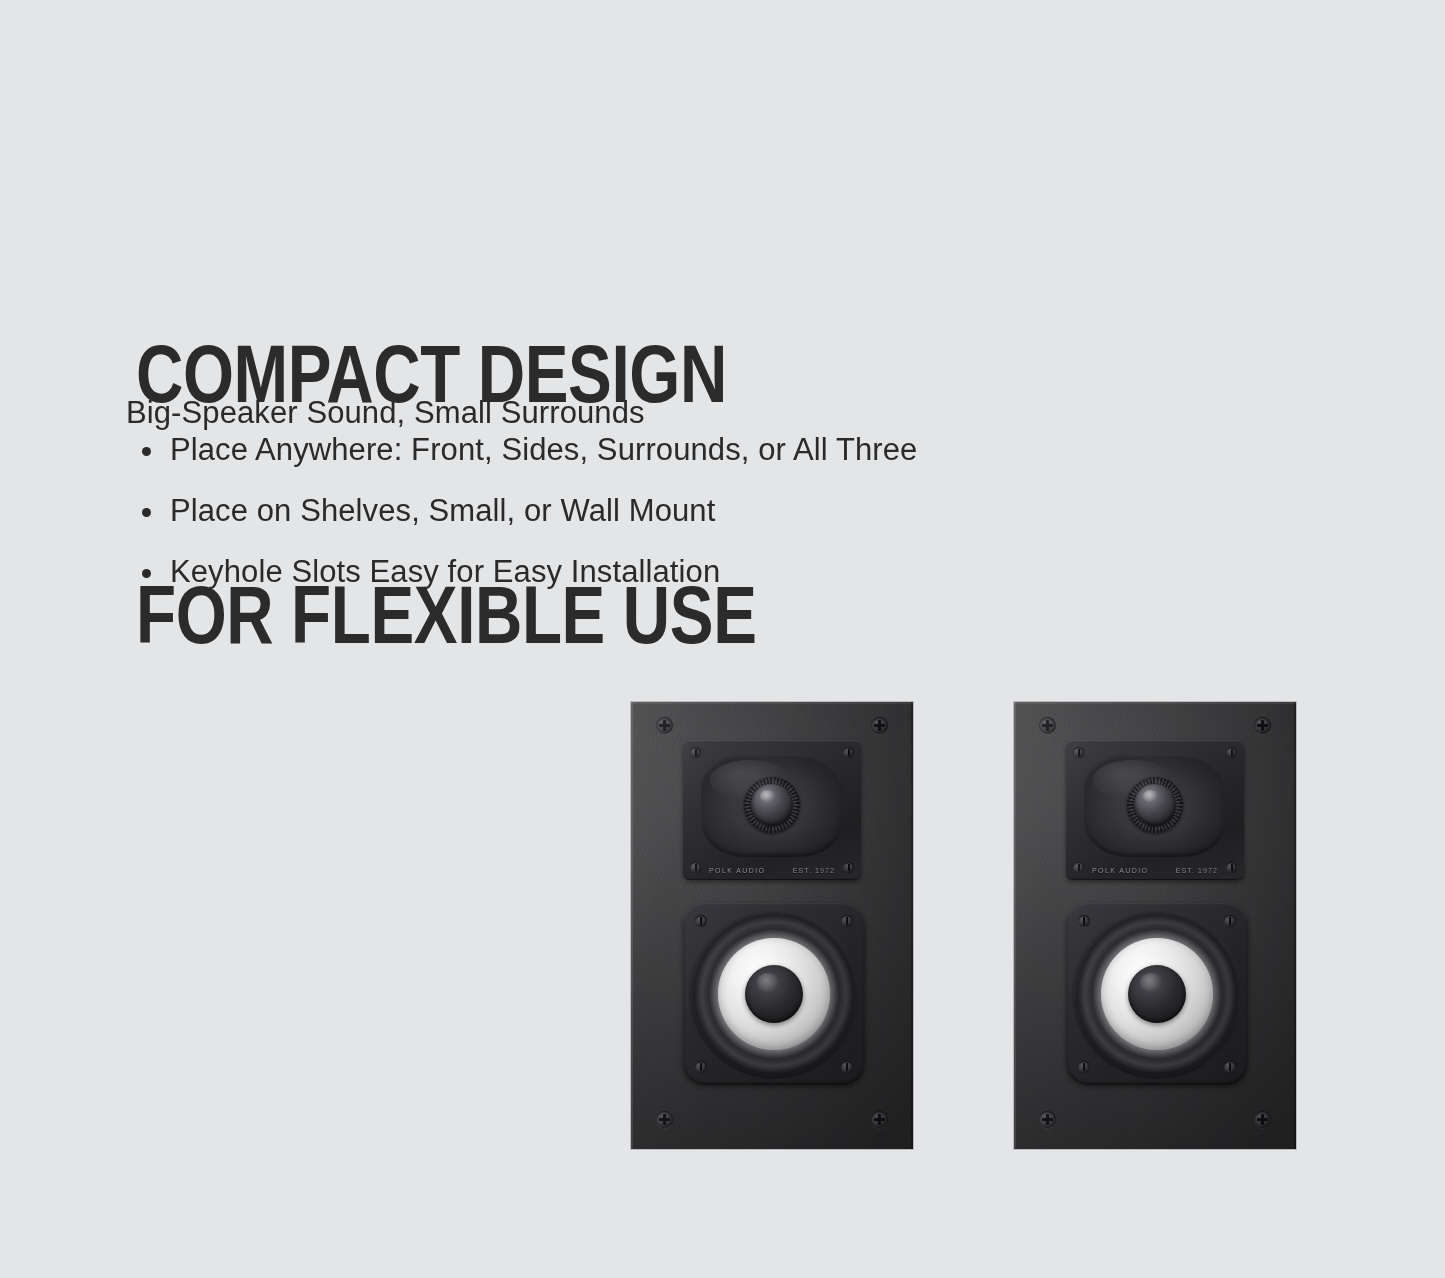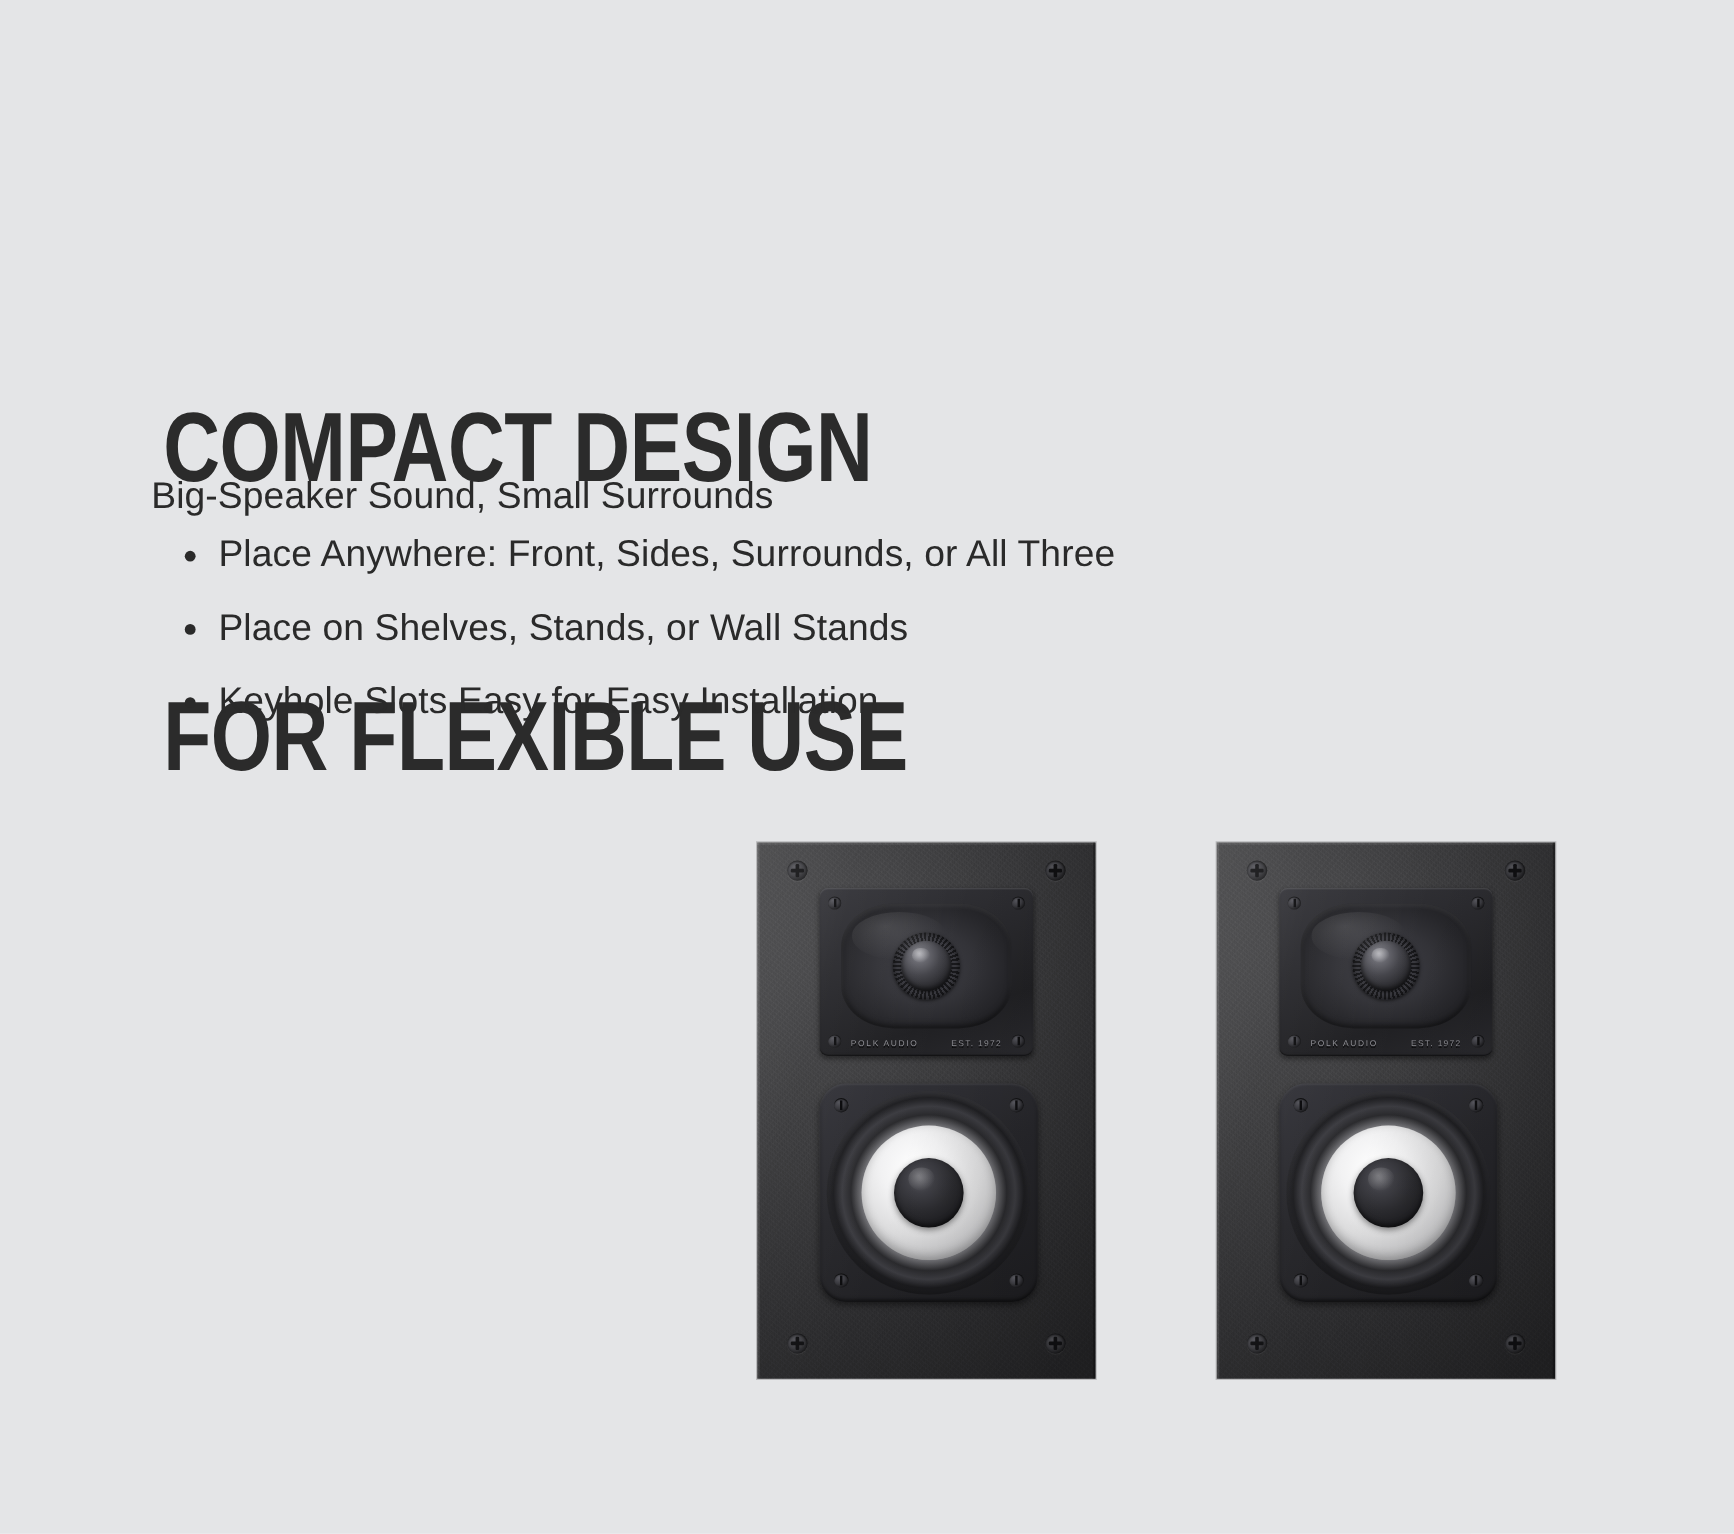--- a/index.html
+++ b/index.html
@@ -56,21 +56,21 @@
     line-height: 1.2;
     letter-spacing: 0.1px;
     white-space: nowrap;
   }
 
   
   .bullet-list {
     position: absolute;
     left: 126px;
     top: 424px;
-    margin: 16px;
+    margin: 4px;
     padding: 0;
     list-style: none;
   }
   .bullet-item {
     position: relative;
     padding-left: 40px;
     margin-bottom: 18px;
     color: #2a2a2a;
     font-family: "Liberation Sans", sans-serif;
     font-weight: 400;
@@ -386,21 +386,21 @@
 
   <p class="subhead">Big-Speaker Sound, Small Surrounds</p>
 
   <ul class="bullet-list">
     <li class="bullet-item">
       <span class="bullet-dot"></span>
       <span>Place Anywhere: Front, Sides, Surrounds, or All Three</span>
     </li>
     <li class="bullet-item">
       <span class="bullet-dot"></span>
-      <span>Place on Shelves, Stands, or Wall Stands</span>
+      <span>Place on Shelves, Small, or Wall Mount</span>
     </li>
     <li class="bullet-item">
       <span class="bullet-dot"></span>
       <span>Keyhole Slots Easy for Easy Installation</span>
     </li>
   </ul>
 
   <div class="speaker-stage">
 
     <div class="speaker left">

